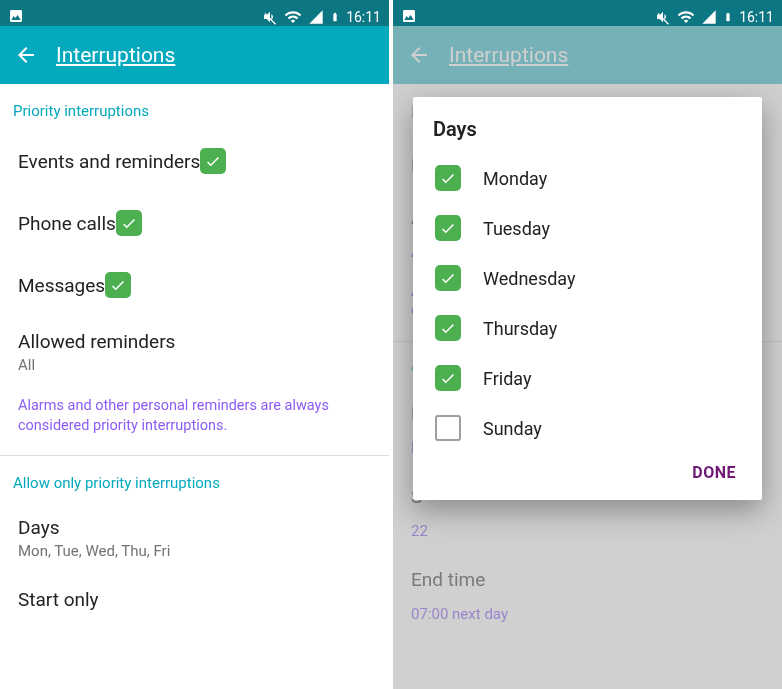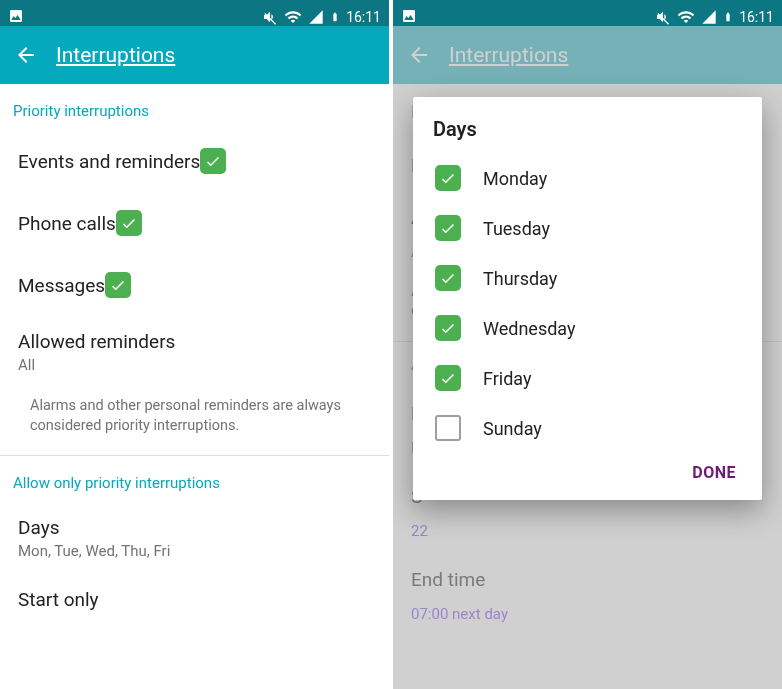--- a/index.html
+++ b/index.html
@@ -67,25 +67,24 @@
     color: #737373;
     font-size: 15px;
     margin-top: 3px;
   }
   .row-col {
     flex-direction: column;
     align-items: flex-start;
     padding: 14px 18px;
   }
   .note {
-    color: #737373;
+    color: #8b5cf6;
     font-size: 14.5px;
     line-height: 1.35;
     padding: 8px 18px 20px;
-    margin-left: 12px;
   }
   .divider {
     border-top: 1px solid #ddd;
   }
   .chk {
     width: 26px; height: 26px;
     border-radius: 5px;
     display: flex; align-items: center; justify-content: center;
   }
   .chk.on { background: #4caf50; }
@@ -330,29 +329,29 @@
           </svg>
         </span>
       <span>Tuesday</span>
     </div>
     <div class="day">
       <span class="chk on">
           <svg viewBox="0 0 24 24">
             <path d="M9 16.2l-3.5-3.6L4 14l5 5L20 8l-1.5-1.4z"></path>
           </svg>
         </span>
+      <span>Wednesday</span>
+    </div>
+    <div class="day">
+      <span class="chk on">
+          <svg viewBox="0 0 24 24">
+            <path d="M9 16.2l-3.5-3.6L4 14l5 5L20 8l-1.5-1.4z"></path>
+          </svg>
+        </span>
       <span>Thursday</span>
-    </div>
-    <div class="day">
-      <span class="chk on">
-          <svg viewBox="0 0 24 24">
-            <path d="M9 16.2l-3.5-3.6L4 14l5 5L20 8l-1.5-1.4z"></path>
-          </svg>
-        </span>
-      <span>Wednesday</span>
     </div>
     <div class="day">
       <span class="chk on">
           <svg viewBox="0 0 24 24">
             <path d="M9 16.2l-3.5-3.6L4 14l5 5L20 8l-1.5-1.4z"></path>
           </svg>
         </span>
       <span>Friday</span>
     </div>
     <div class="day">

